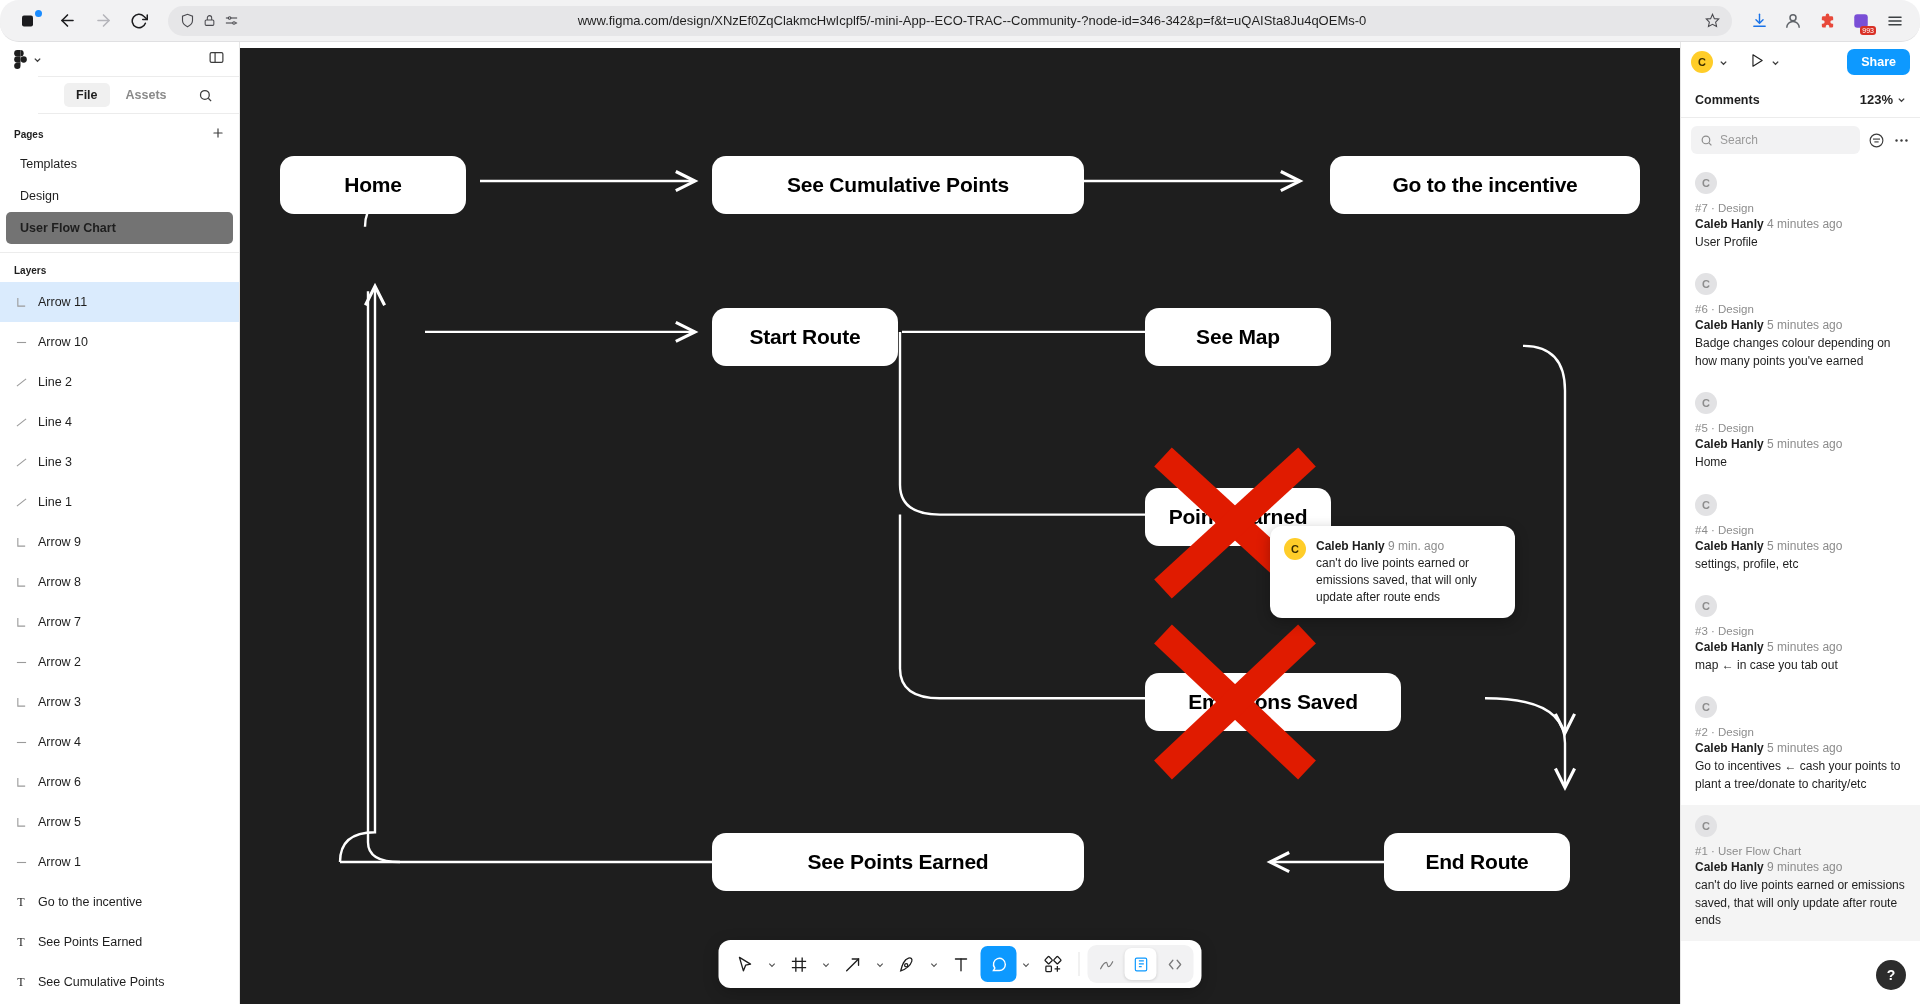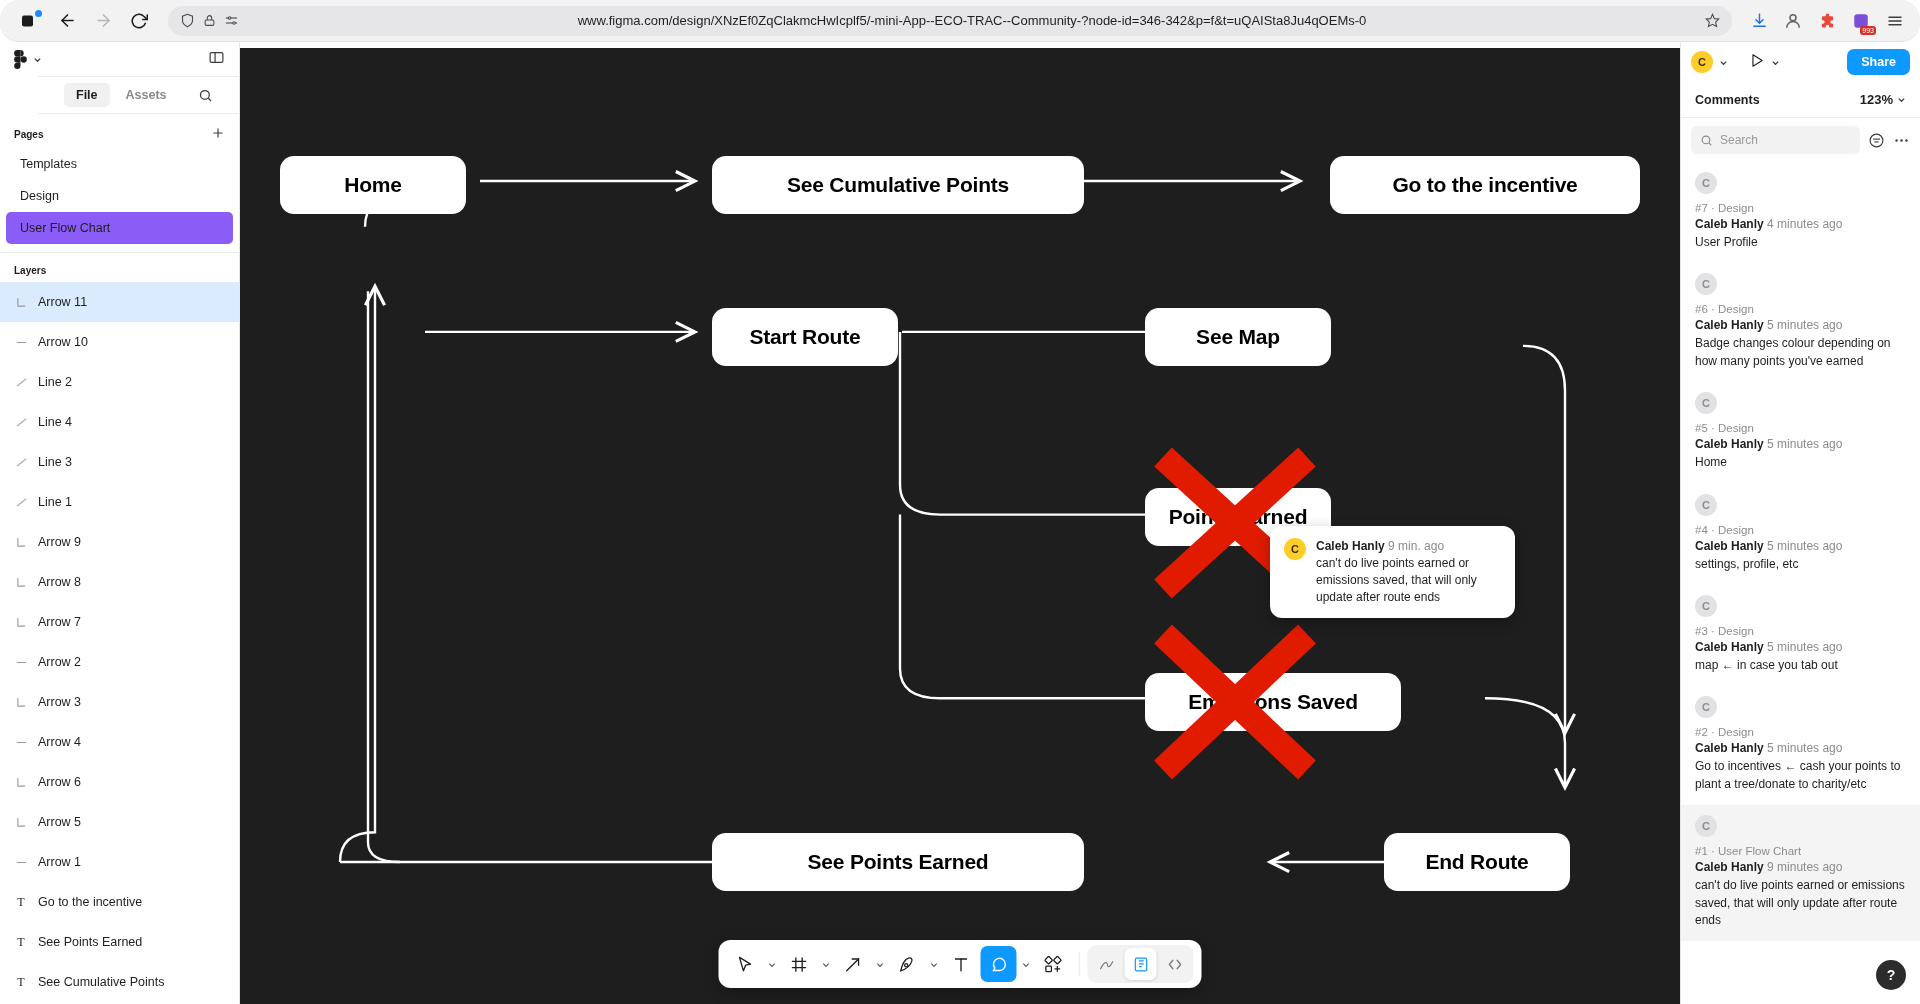--- a/index.html
+++ b/index.html
@@ -75,21 +75,21 @@
   .lp-tab.active { background:#f0f0f0; color:#1e1e1e; }
   .lp-search-ico { margin-left:auto; color:#3c3c3c; display:flex; }
   .lp-section-head {
     display:flex; align-items:center; justify-content:space-between;
     padding: 12px 14px 6px 14px; font-size:10px; font-weight:700; color:#1e1e1e;
   }
   .page-row {
     height: 32px; display:flex; align-items:center; padding:0 14px;
     font-size:12.5px; color:#1e1e1e; margin: 0 6px; border-radius:5px;
   }
-  .page-row.selected { background:#8b5cf6; font-weight:400; }
+  .page-row.selected { background:#737373; font-weight:700; }
   .lp-divider { height:1px; background:#ececec; margin: 8px 0 0 0; }
   .layers-list { flex: 1 1 auto; overflow: hidden; padding-bottom: 4px; }
   .layer-row {
     height: 40px; display:flex; align-items:center; gap:10px;
     padding: 0 14px; font-size:12.5px; color:#1e1e1e;
   }
   .layer-row.selected { background:#daebfd; }
   .layer-ico { width:14px; height:14px; flex:0 0 14px; display:flex; align-items:center; justify-content:center; color:#9a9a9a; }
   .layer-ico.txt { color:#1e1e1e; font-size:12px; font-family:"Liberation Serif", serif; }
 

